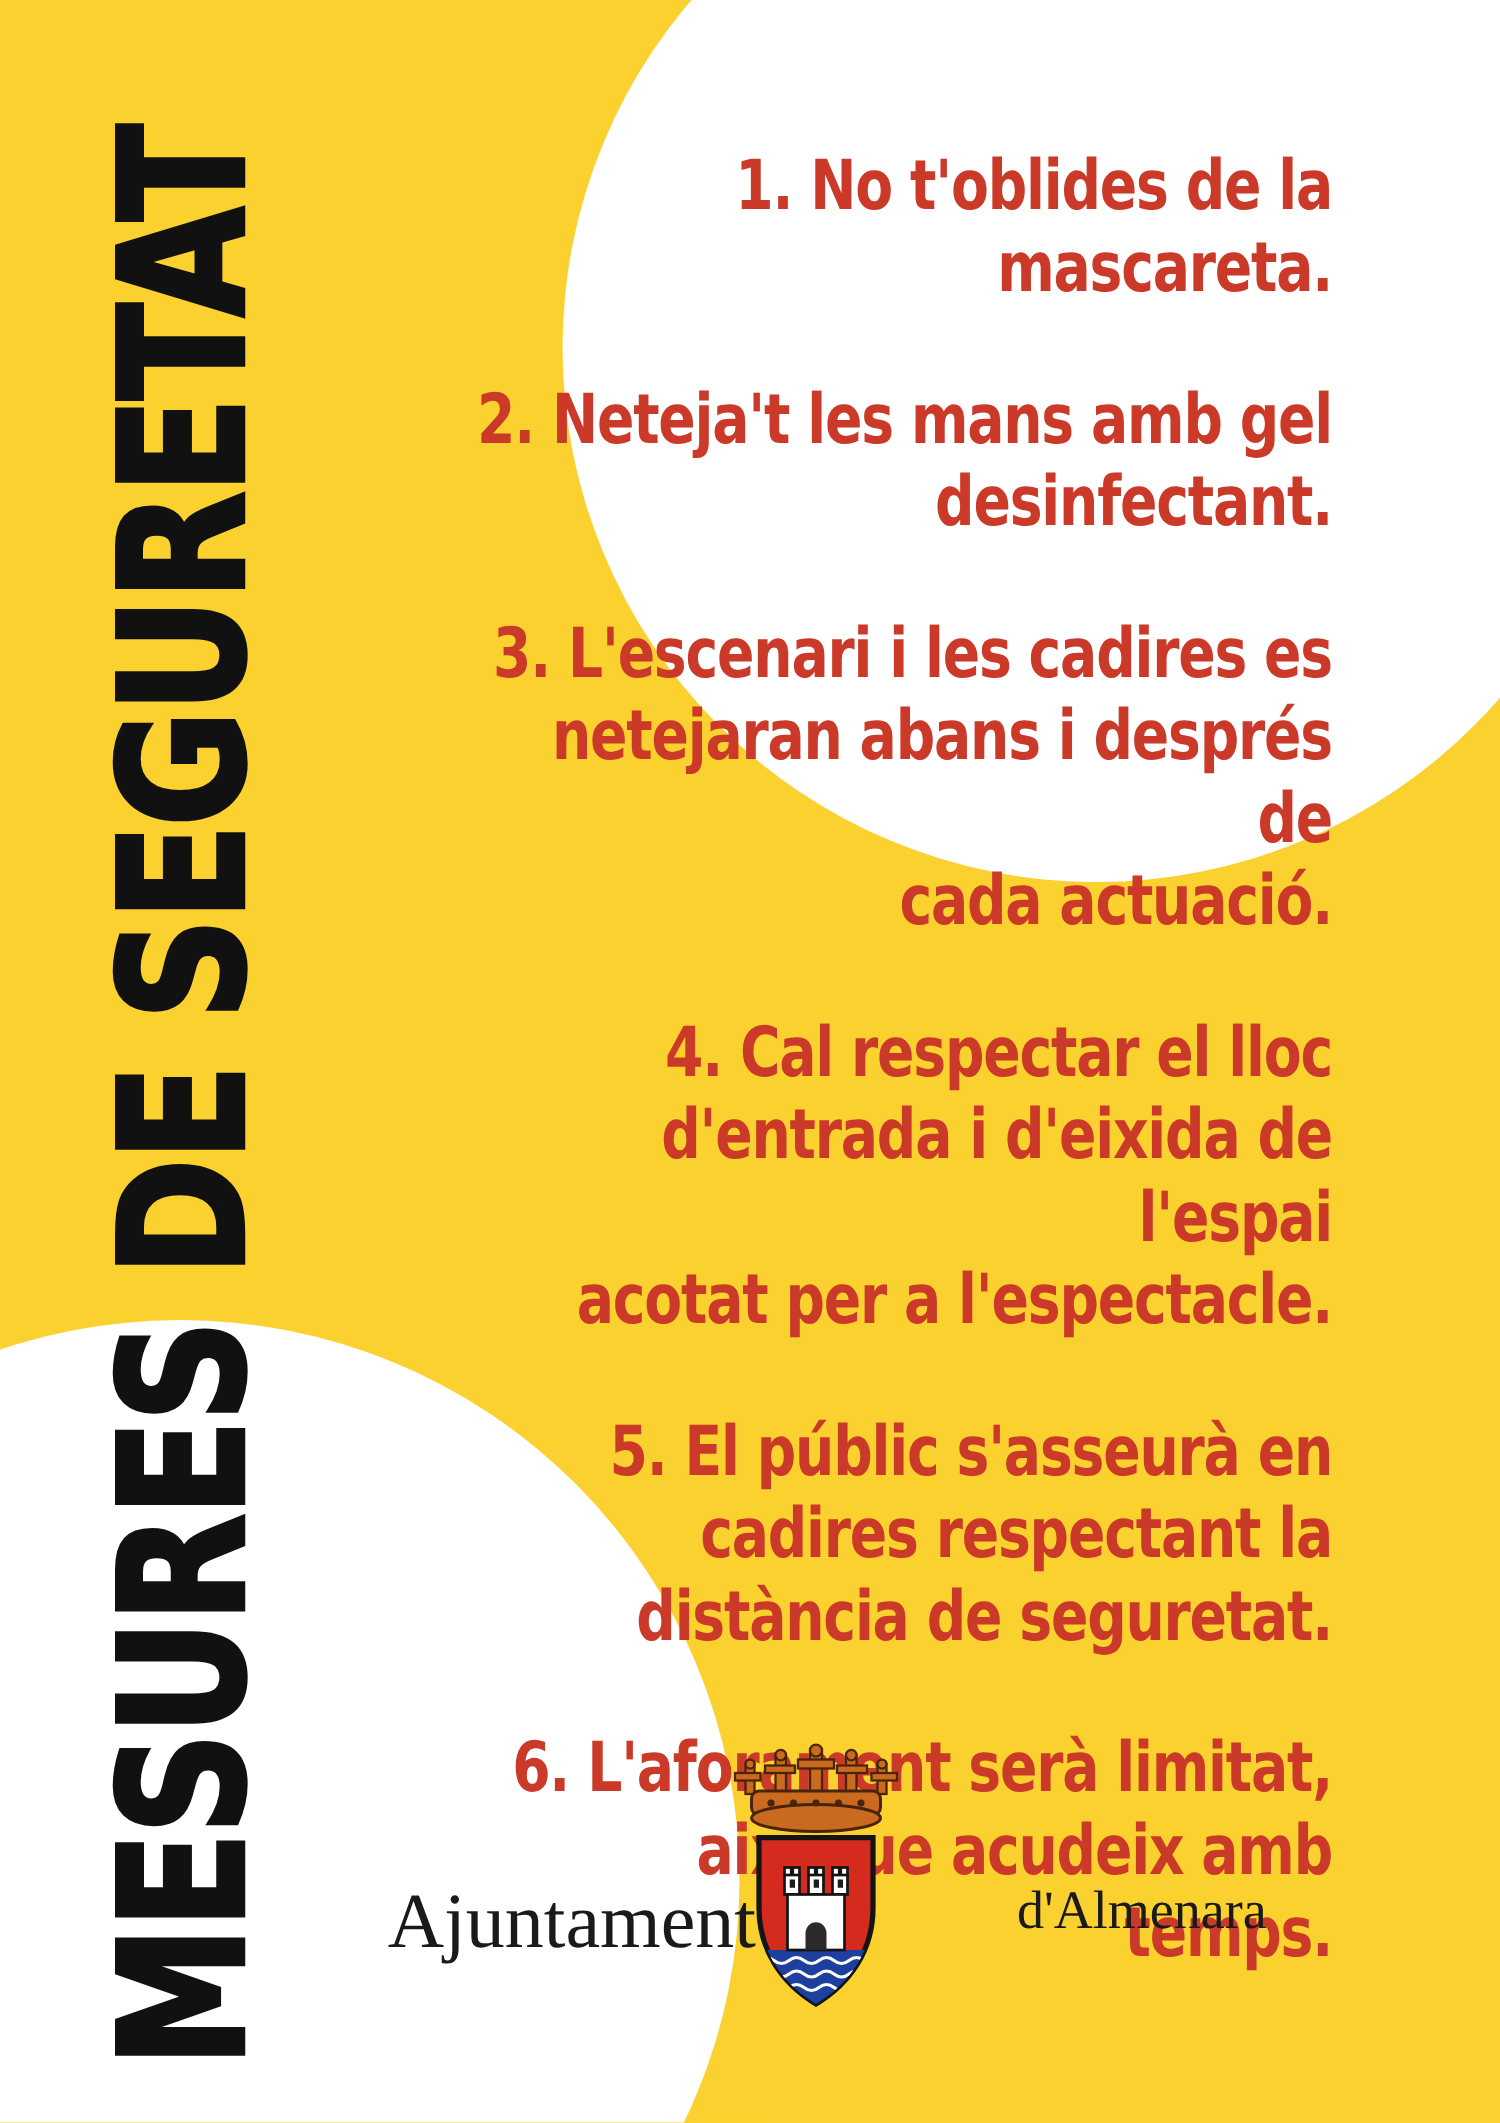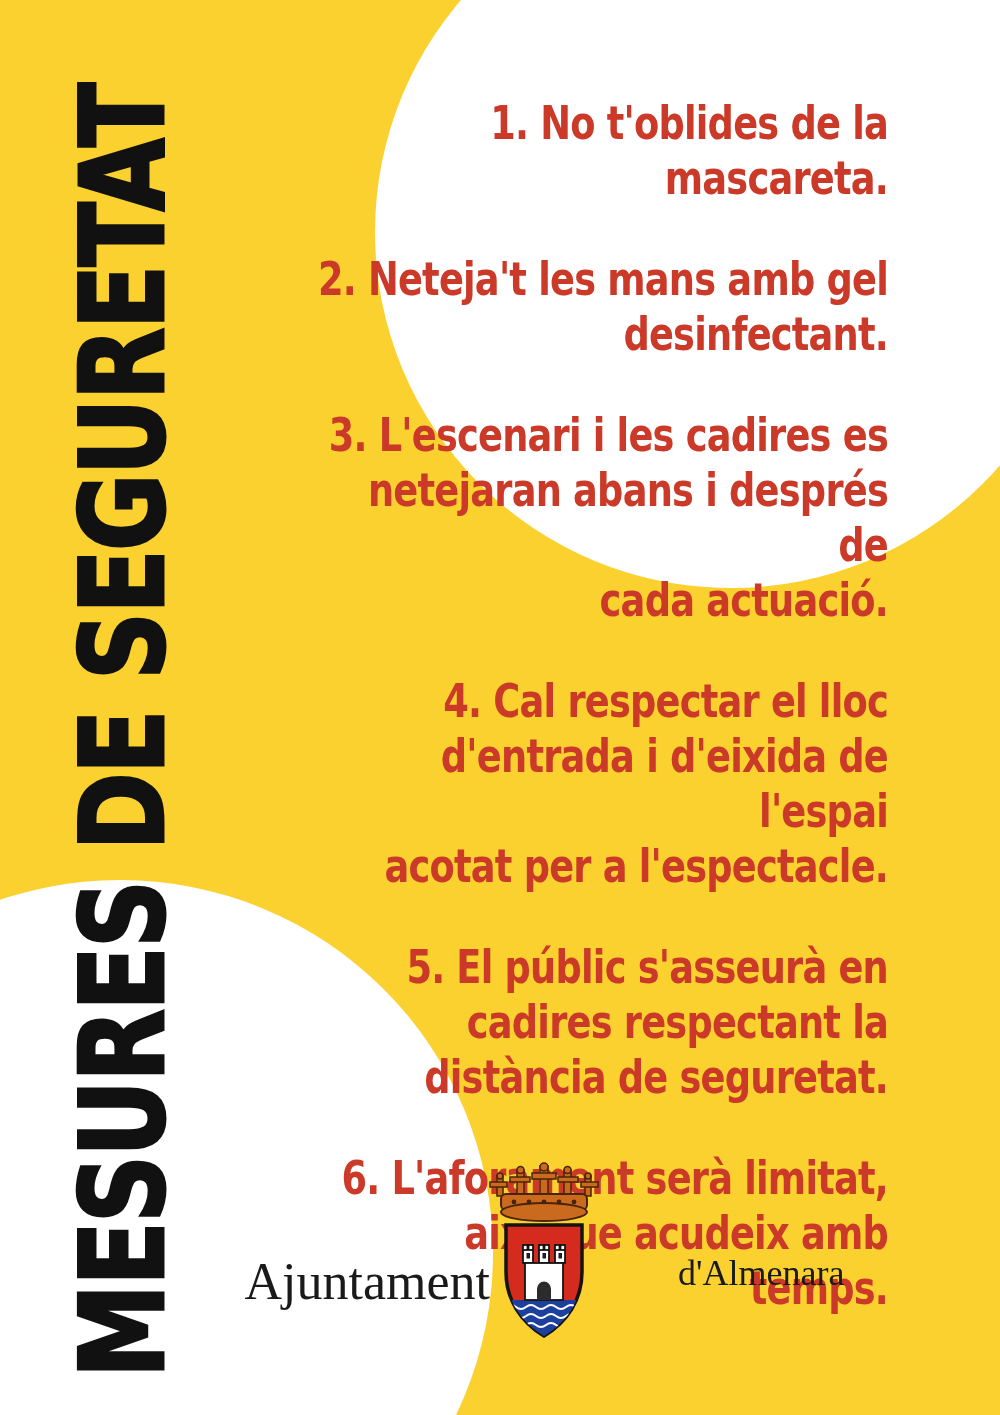--- a/index.html
+++ b/index.html
@@ -49,21 +49,21 @@
     margin-bottom:46px;
     font-size:46px;
     line-height:55px;
     font-weight:bold;
     letter-spacing:-1px;
     color:var(--text-red);
   }
   .measure .line{display:block;}
 
   .brand-left{
-    position:absolute;top:1252px;right:510px;
+    position:absolute;top:1252px;right:496px;
     font-family:"Liberation Serif","DejaVu Serif",serif;
     font-size:52px;color:var(--logo-black);white-space:nowrap;
   }
   .brand-right{
     position:absolute;top:1252px;left:643px;
     font-family:"Liberation Serif","DejaVu Serif",serif;
     font-size:36px;color:var(--logo-black);white-space:nowrap;margin-left:35px;
   }
   .coat{position:absolute;left:479px;top:1160px;width:130px;height:180px;}
 </style>

